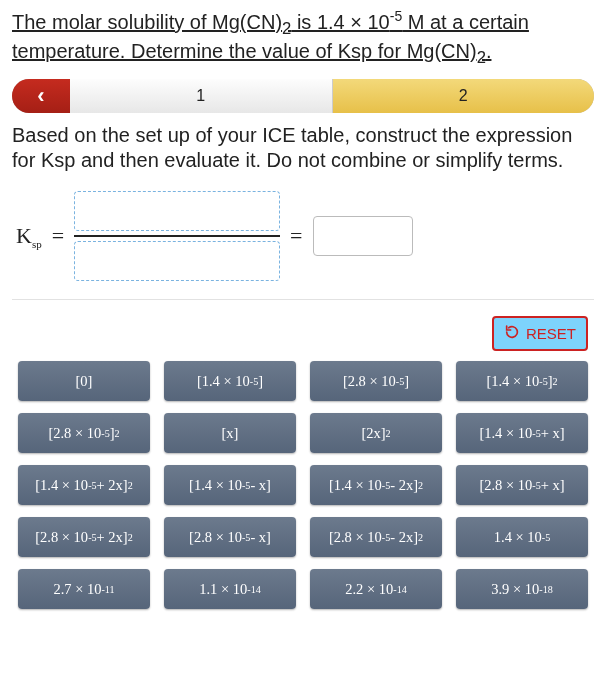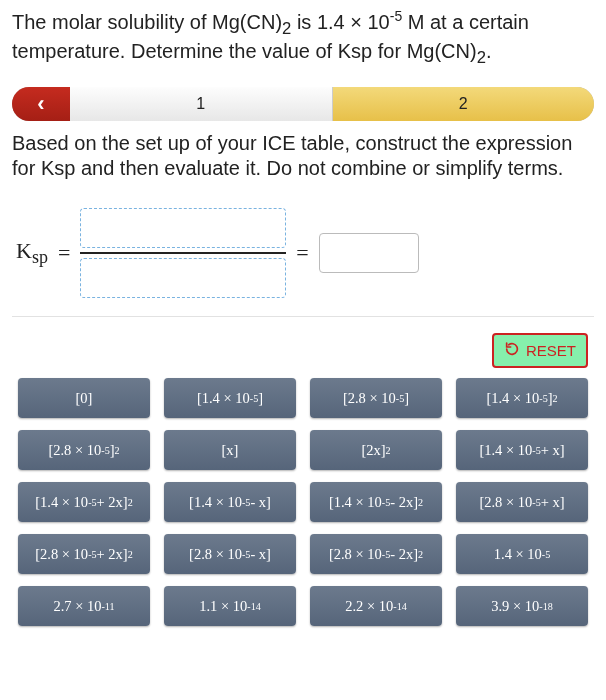--- a/index.html
+++ b/index.html
@@ -7,21 +7,22 @@
     margin: 0;
     padding: 8px 12px;
     font-family: Arial, Helvetica, sans-serif;
     font-size: 20px;
     color: #222;
     background: #fff;
     width: 606px;
   }
   .question {
     line-height: 1.25;
-    margin-bottom: 18px;
+    margin-bottom: 10px;
+    text-decoration: underline;
   }
   .progress {
     display: flex;
     align-items: center;
     height: 34px;
     border-radius: 17px;
     background: linear-gradient(#d9d9d9,#c8c8c8);
     box-shadow: inset 0 1px 3px rgba(0,0,0,.25);
     overflow: hidden;
     margin: 6px 0 10px;
@@ -40,51 +41,51 @@
   .p-seg {
     flex: 1;
     height: 100%;
     display: flex;
     align-items: center;
     justify-content: center;
     font-size: 16px;
   }
   .p-seg.done { background: linear-gradient(#fdfdfd,#e7e7e7); border-right: 1px solid #ccc; }
   .p-seg.current { background: linear-gradient(#f3d97a,#e7c049); }
-  .instr { line-height: 1.25; margin-bottom: 19px; }
+  .instr { line-height: 1.25; margin-bottom: 10px; }
   .eq-row {
     display: flex;
     align-items: center;
     gap: 10px;
     padding: 8px 4px 18px;
     border-bottom: 1px solid #e2e2e2;
   }
   .ksp { font-family: "Times New Roman", serif; font-size: 22px; }
-  .ksp sub { font-size: 18px; }
+  .ksp sub { font-size: 11px; }
   .eqsign { font-family: "Times New Roman", serif; font-size: 22px; }
   .frac {
     display: flex;
     flex-direction: column;
     width: 206px;
     align-items: stretch;
   }
   .drop {
     height: 40px;
     border: 1px dashed #7ab3e0;
     border-radius: 4px;
     background: #fff;
   }
   .bar { height: 2px; background: #222; margin: 4px 0; }
   .ans { width: 100px; height: 40px; border: 1px solid #bbb; border-radius: 4px; }
   .reset-row { display: flex; justify-content: flex-end; padding: 16px 6px 10px; }
   .reset {
     display: flex; align-items: center; gap: 6px;
     border: 2px solid #c22; color: #c22;
     border-radius: 4px; padding: 6px 10px;
-    font-size: 15px; background: #86efac;
+    font-size: 15px; background: #7dd3fc;
   }
   .reset svg { width: 16px; height: 16px; }
   .tiles {
     display: grid;
     grid-template-columns: repeat(4, 1fr);
     gap: 12px 14px;
     padding: 0 6px 8px;
   }
   .tile {
     height: 40px;

